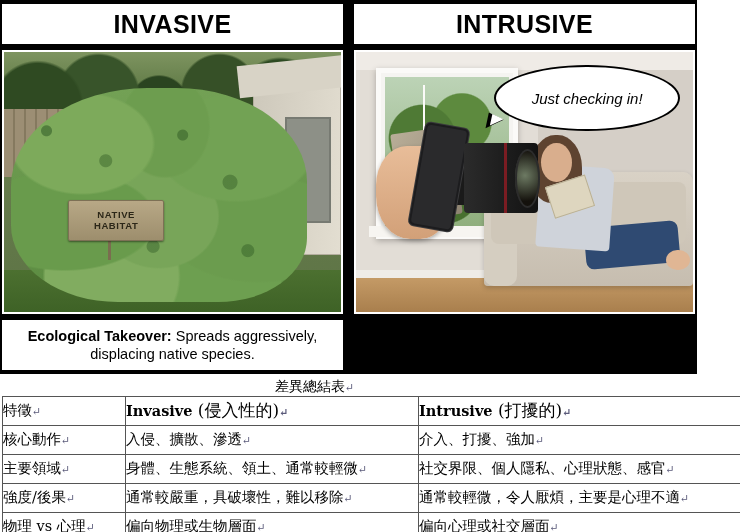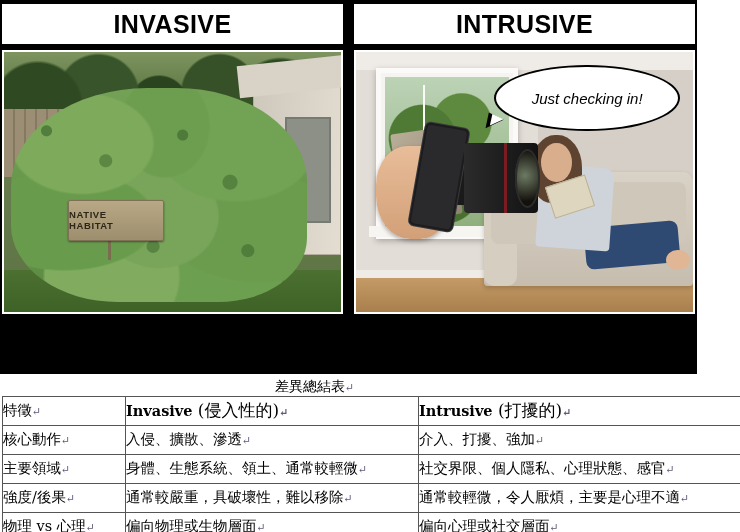--- a/index.html
+++ b/index.html
@@ -88,21 +88,21 @@
         radial-gradient(circle at 12% 20%, rgba(30,70,25,.45) 0 5px, transparent 6px),
         radial-gradient(circle at 32% 34%, rgba(30,70,25,.35) 0 6px, transparent 7px),
         radial-gradient(circle at 58% 22%, rgba(30,70,25,.40) 0 5px, transparent 6px),
         radial-gradient(circle at 74% 44%, rgba(30,70,25,.35) 0 7px, transparent 8px),
         radial-gradient(circle at 22% 62%, rgba(30,70,25,.35) 0 6px, transparent 7px),
         radial-gradient(circle at 48% 74%, rgba(30,70,25,.35) 0 6px, transparent 7px),
         radial-gradient(circle at 80% 76%, rgba(30,70,25,.35) 0 6px, transparent 7px);}
   .sign{position:absolute;left:19%;top:57%;width:28%;height:15%;
        background:linear-gradient(#b8a886,#9d8e6d);
        border:1px solid #7d7055;border-radius:2px;
-       display:flex;flex-direction:column;align-items:flex-start;justify-content:center;
+       display:flex;flex-direction:column;align-items:center;justify-content:center;
        box-shadow:0 1px 2px rgba(0,0,0,.45);}
   .sign span{font-size:9.5px;font-weight:700;letter-spacing:.6px;color:#2c2718;line-height:1.15;}
   .sign-post{position:absolute;left:31%;top:71%;width:3px;height:9%;background:#7a6d4f;}
 
   
   .scene-room{position:absolute;inset:0;background:linear-gradient(#ded8d1,#cfc8c0);}
   .wall-l{position:absolute;left:0;top:0;width:56%;height:100%;background:#e2ddd6;}
   .wall-r{position:absolute;right:0;top:0;width:46%;height:100%;background:#d5cfc7;}
   .ceil{position:absolute;left:0;top:0;width:100%;height:7%;background:#efebe6;}
   .floor{position:absolute;left:0;bottom:0;width:100%;height:13%;
@@ -227,20 +227,25 @@
             </div>
             <div class="sign-post"></div>
             <div class="sign">
               <span>NATIVE</span>
               <span>HABITAT</span>
             </div>
           </div>
         </div>
       </div>
 
+      <div class="cell cap-cell">
+        <div class="cap-text">
+          <b>Ecological Takeover:</b><span> Spreads aggressively, displacing native species.</span>
+        </div>
+      </div>
     </div>
 
     <div class="col col-right">
 
       <div class="cell title-cell">
         <span class="title-text">INTRUSIVE</span>
       </div>
 
       <div class="cell img-cell">
         <div class="img-inner">

